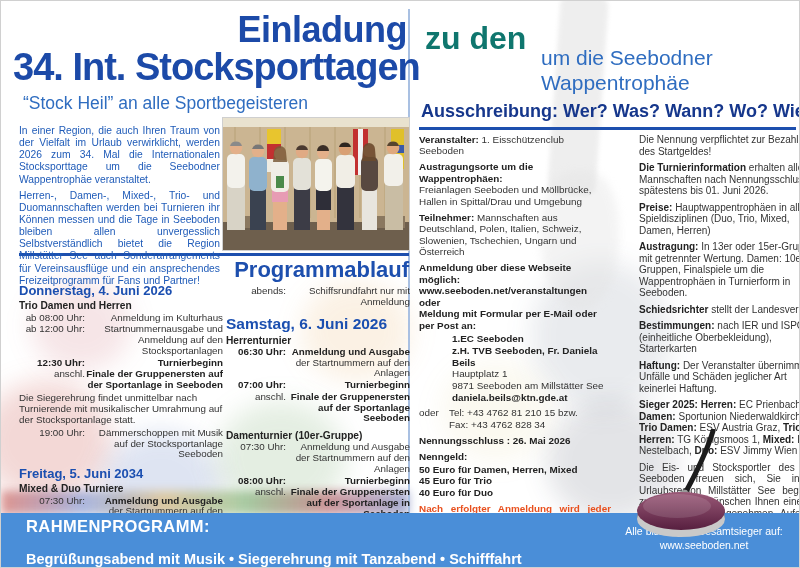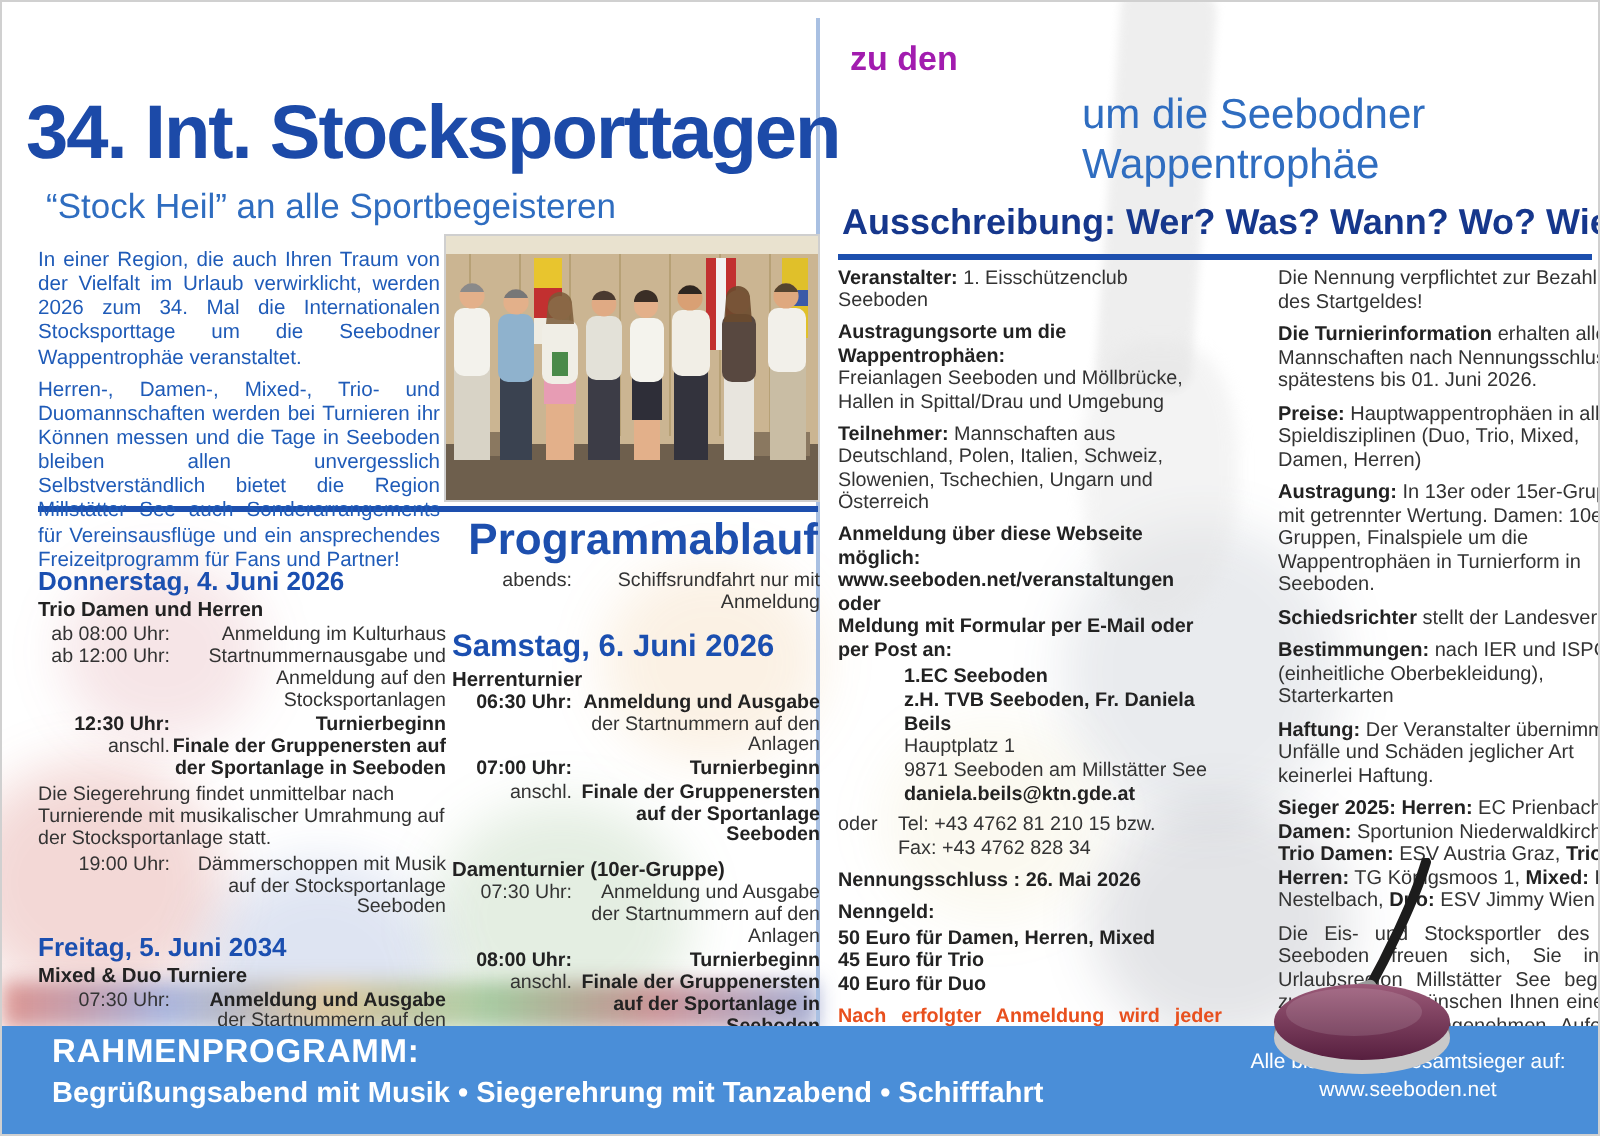--- a/index.html
+++ b/index.html
@@ -21,21 +21,21 @@
        transform:rotate(4deg);border-radius:10px;filter:blur(2px);z-index:0;}
   .wm2{position:absolute;left:540px;top:170px;width:78px;height:140px;background:#e3e3e3;opacity:.4;
        border-radius:40% 40% 50% 50%;filter:blur(4px);z-index:0;}
   
   .vdiv{position:absolute;left:407px;top:8px;width:2px;height:504px;background:#a9c0e2;z-index:1;}
   .hr-left{position:absolute;left:18px;top:252px;width:390px;height:3px;background:#1d4fae;z-index:2;}
   .hr-right{position:absolute;left:418px;top:126px;width:377px;height:3px;background:#1d4fae;z-index:2;}
   
   .t1{position:absolute;left:0;top:8px;width:406px;text-align:right;font-size:36px;font-weight:bold;
       color:#1c4aa8;letter-spacing:-.5px;z-index:3;}
-  .t1b{position:absolute;left:424px;top:19px;font-size:17px;font-weight:bold;color:#a21caf;z-index:3;}
+  .t1b{position:absolute;left:424px;top:19px;font-size:32px;font-weight:bold;color:#0f766e;z-index:3;}
   .t2{position:absolute;left:12px;top:45px;font-size:38px;font-weight:bold;color:#1c4aa8;
       letter-spacing:-1px;white-space:nowrap;z-index:3;}
   .rt1{position:absolute;left:540px;top:44px;width:250px;font-size:21px;color:#2f6dc0;line-height:1.2;z-index:3;}
   .sub{position:absolute;left:22px;top:92px;font-size:17.5px;color:#2f6dc0;z-index:3;}
   .aus{position:absolute;left:420px;top:100px;font-size:18px;font-weight:bold;color:#16378c;
        white-space:nowrap;z-index:3;}
   
   .intro{position:absolute;left:18px;top:124px;width:201px;font-size:10.3px;line-height:1.18;
          color:#1f5bb8;text-align:justify;z-index:2;}
   .intro p{margin:0 0 4px 0;}
@@ -69,21 +69,21 @@
   .lbl{font-weight:bold;color:#222;}
   .addr{margin-left:33px;line-height:1.18;}
   .addr .al{display:block;}
   .telrow{display:grid;grid-template-columns:30px 1fr;}
   .orange{color:#e8501e;font-weight:bold;text-align:justify;}
   .just{text-align:justify;}
   
   .bar{position:absolute;left:0;top:512px;width:800px;height:56px;background:#4a8ed8;z-index:4;}
   .bar-title{position:absolute;left:25px;top:516px;font-size:16.5px;font-weight:bold;color:#fff;
              letter-spacing:.4px;z-index:5;}
-  .bar-items{position:absolute;left:25px;top:538px;font-size:14.5px;font-weight:bold;color:#fff;z-index:5;}
+  .bar-items{position:absolute;left:25px;top:550px;font-size:14.5px;font-weight:bold;color:#fff;z-index:5;}
   .bar-right{position:absolute;left:610px;top:524px;width:186px;text-align:center;font-size:10.5px;
              color:#fff;line-height:1.3;z-index:5;}
   .bar-right .url{display:block;}
   
   .stock{position:absolute;left:628px;top:428px;width:112px;height:112px;z-index:6;}
 </style>
 </head>
 <body>
 
 <div class="page">
@@ -97,20 +97,21 @@
   <div class="blob b7"></div>
   <div class="blob b8"></div>
   <div class="rainbowstrip"></div>
   <div class="wm1"></div>
   <div class="wm2"></div>
 
   <div class="vdiv"></div>
   <div class="hr-left"></div>
   <div class="hr-right"></div>
 
+  <div class="t1">Einladung</div>
   <div class="t1b">zu den</div>
   <div class="t2">34. Int. Stocksporttagen</div>
   <div class="rt1">
     <span>um die Seebodner</span><br>
     <span>Wappentrophäe</span>
   </div>
   <div class="sub">“Stock Heil” an alle Sportbegeisteren</div>
   <div class="aus">Ausschreibung: Wer? Was? Wann? Wo? Wie?</div>
 
   <div class="intro">

